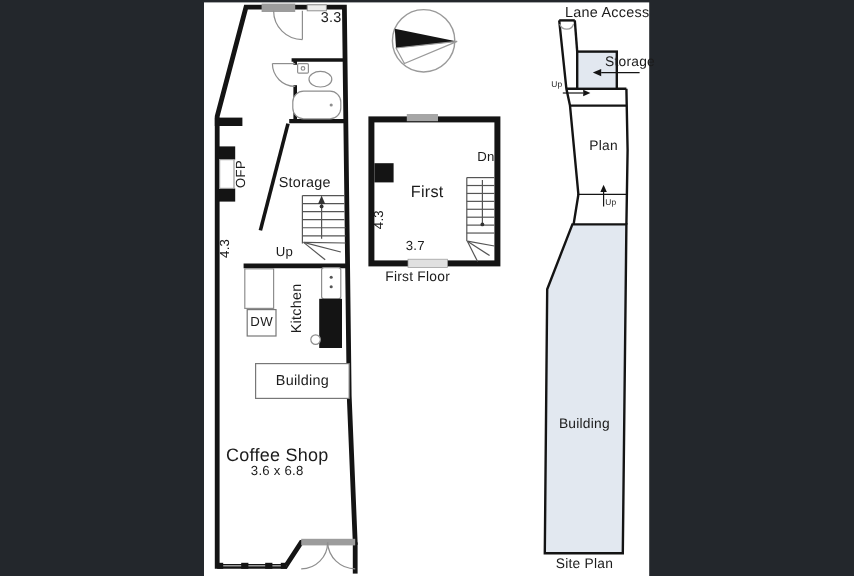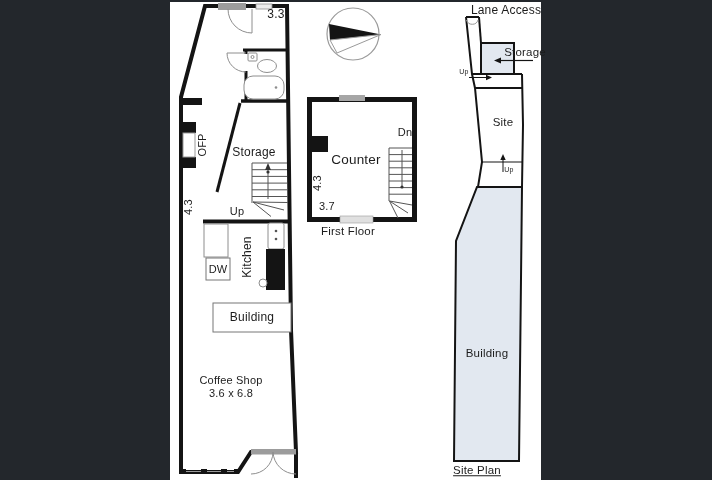--- a/index.html
+++ b/index.html
@@ -9,21 +9,21 @@
     font-family:"Liberation Sans", sans-serif;
   }
   #paper{position:absolute;left:170px;top:2px;width:371px;height:478px;background:#ffffff;}
   #plan-svg{position:absolute;left:0;top:0;}
   .lbl{
     position:absolute;white-space:nowrap;color:#1c1c1c;
     transform:translate(-50%,-50%);line-height:1;letter-spacing:0.2px;
   }
   .lbl.v{transform:translate(-50%,-50%) rotate(-90deg);}
   .s12{font-size:12px;}
-  .s125{font-size:11px;}
+  .s125{font-size:15px;}
   .s135{font-size:13.5px;}
   .s11{font-size:11px;}
   .s115{font-size:11.5px;}
   .s7{font-size:7px;}
 </style>
 </head>
 <body>
 
 <div id="paper"></div>
 
@@ -177,25 +177,25 @@
 <div class="lbl v s11" style="left:202px;top:145px;">OFP</div>
 <div class="lbl s12" style="left:254px;top:152px;">Storage</div>
 <div class="lbl v s11" style="left:188px;top:207px;">4.3</div>
 <div class="lbl s11" style="left:237px;top:211px;">Up</div>
 <div class="lbl v s12" style="left:247px;top:257px;">Kitchen</div>
 <div class="lbl s11" style="left:218px;top:269px;">DW</div>
 <div class="lbl s12" style="left:252px;top:317px;">Building</div>
 <div class="lbl s125" style="left:231px;top:380px;">Coffee Shop</div>
 <div class="lbl s11" style="left:231px;top:393px;">3.6 x 6.8</div>
 
-<div class="lbl s135" style="left:356px;top:160px;">Counter</div>
+<div class="lbl s135" style="left:356px;top:160px;">First</div>
 <div class="lbl s11" style="left:405px;top:132px;">Dn</div>
 <div class="lbl v s11" style="left:317px;top:183px;">4.3</div>
-<div class="lbl s11" style="left:327px;top:206px;text-align:right;">3.7</div>
+<div class="lbl s11" style="left:346px;top:206px;text-align:right;">3.7</div>
 <div class="lbl s115" style="left:348px;top:232px;">First Floor</div>
 
 <div class="lbl s12" style="left:461px;top:10px;margin-left:45px;">Lane Access</div>
 <div class="lbl s115" style="left:525px;top:53px;">Storage</div>
 <div class="lbl s7" style="left:464px;top:71px;">Up</div>
-<div class="lbl s115" style="left:503px;top:123px;">Site</div>
+<div class="lbl s115" style="left:503px;top:123px;">Plan</div>
 <div class="lbl s7" style="left:509px;top:169px;">Up</div>
 <div class="lbl s115" style="left:487px;top:354px;">Building</div>
-<div class="lbl s115" style="left:477px;top:471px;text-decoration:underline;">Site Plan</div>
+<div class="lbl s115" style="left:487px;top:471px;">Site Plan</div>
 
 </body></html>

